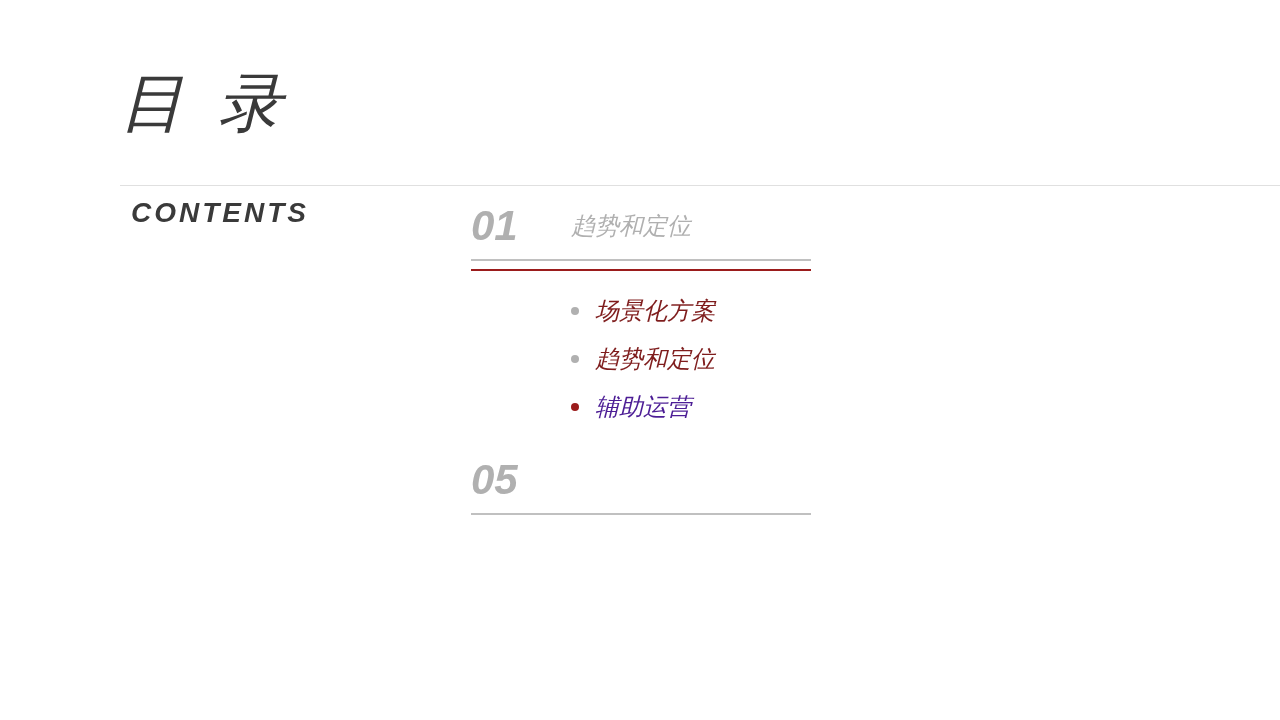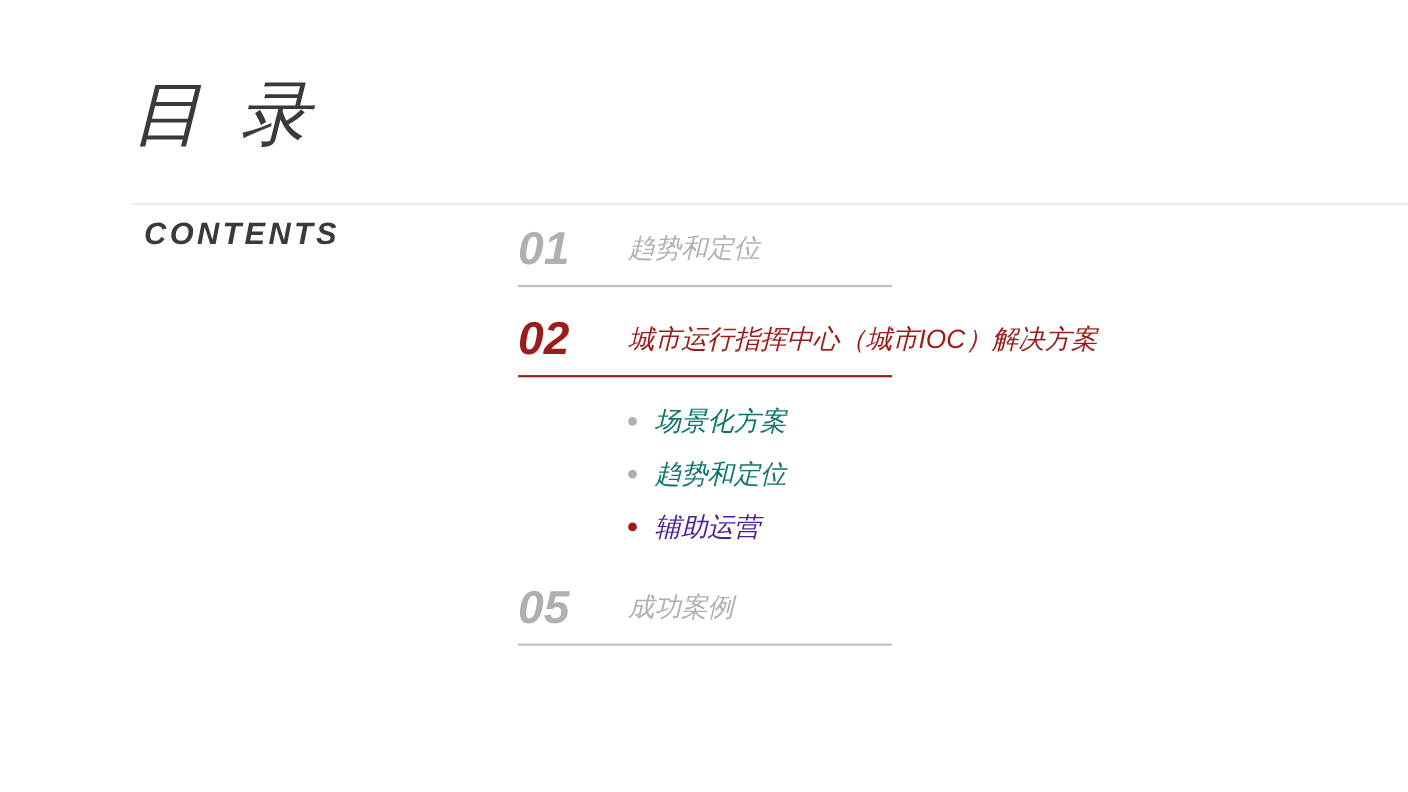--- a/index.html
+++ b/index.html
@@ -137,21 +137,21 @@
 
     .bullet.inactive {
       background: #b0b0b0;
     }
 
     .bullet.active {
       background: #9b1c1c;
     }
 
     .sub-text.inactive {
-      color: #0f766e;
+      color: #7f1d1d;
     }
 
     .sub-text.active {
       color: #4c1d95;
       font-weight: 500;
     }
   </style>
 </head>
 <body>
 
@@ -167,44 +167,39 @@
 
       <div class="menu-item">
         <div class="menu-row">
           <span class="menu-number inactive">01</span>
           <span class="menu-title inactive">趋势和定位</span>
         </div>
         <div class="menu-divider"></div>
       </div>
 
       <div class="menu-item">
-        <div class="menu-row">
-          <span class="menu-number active">02</span>
-          <span class="menu-title active">城市运行指挥中心（城市IOC）解决方案</span>
-        </div>
         <div class="menu-divider active"></div>
         <div class="sub-items">
           <div class="sub-item">
             <div class="bullet inactive"></div>
             <span class="sub-text inactive">场景化方案</span>
           </div>
           <div class="sub-item">
             <div class="bullet inactive"></div>
             <span class="sub-text inactive">趋势和定位</span>
           </div>
           <div class="sub-item">
             <div class="bullet active"></div>
             <span class="sub-text active">辅助运营</span>
           </div>
         </div>
       </div>
 
       <div class="menu-item">
         <div class="menu-row">
           <span class="menu-number inactive">05</span>
-          <span class="menu-title inactive">成功案例</span>
         </div>
         <div class="menu-divider"></div>
       </div>
 
     </div>
   </div>
 </div>
 
 </body></html>

